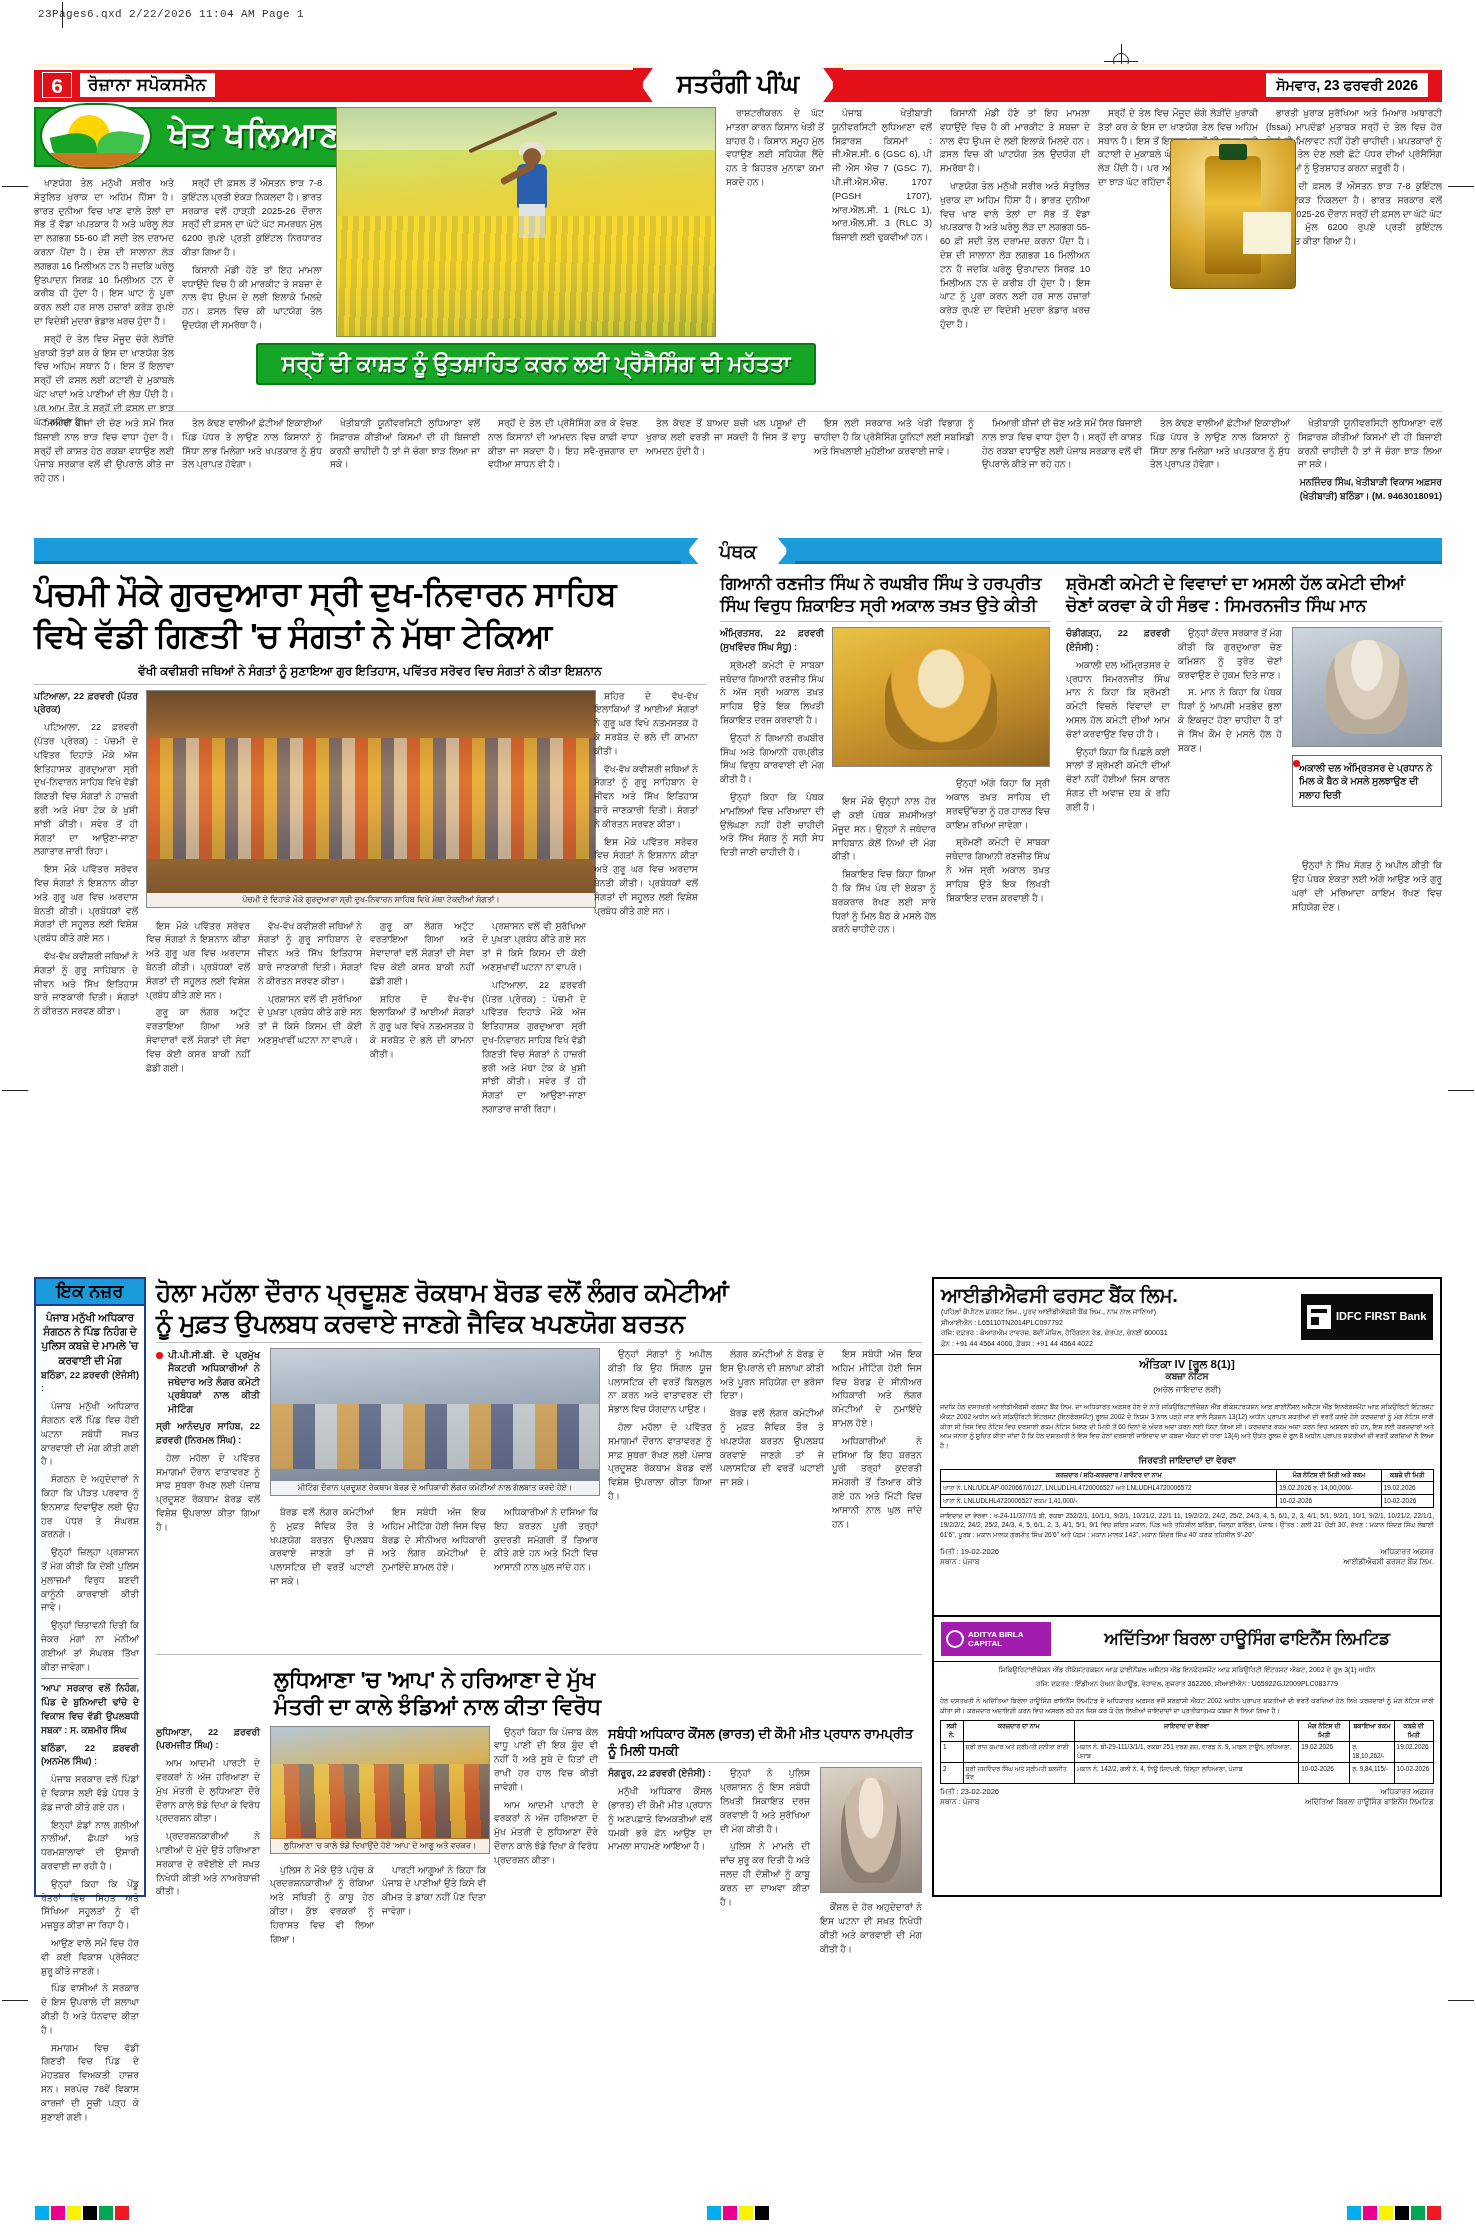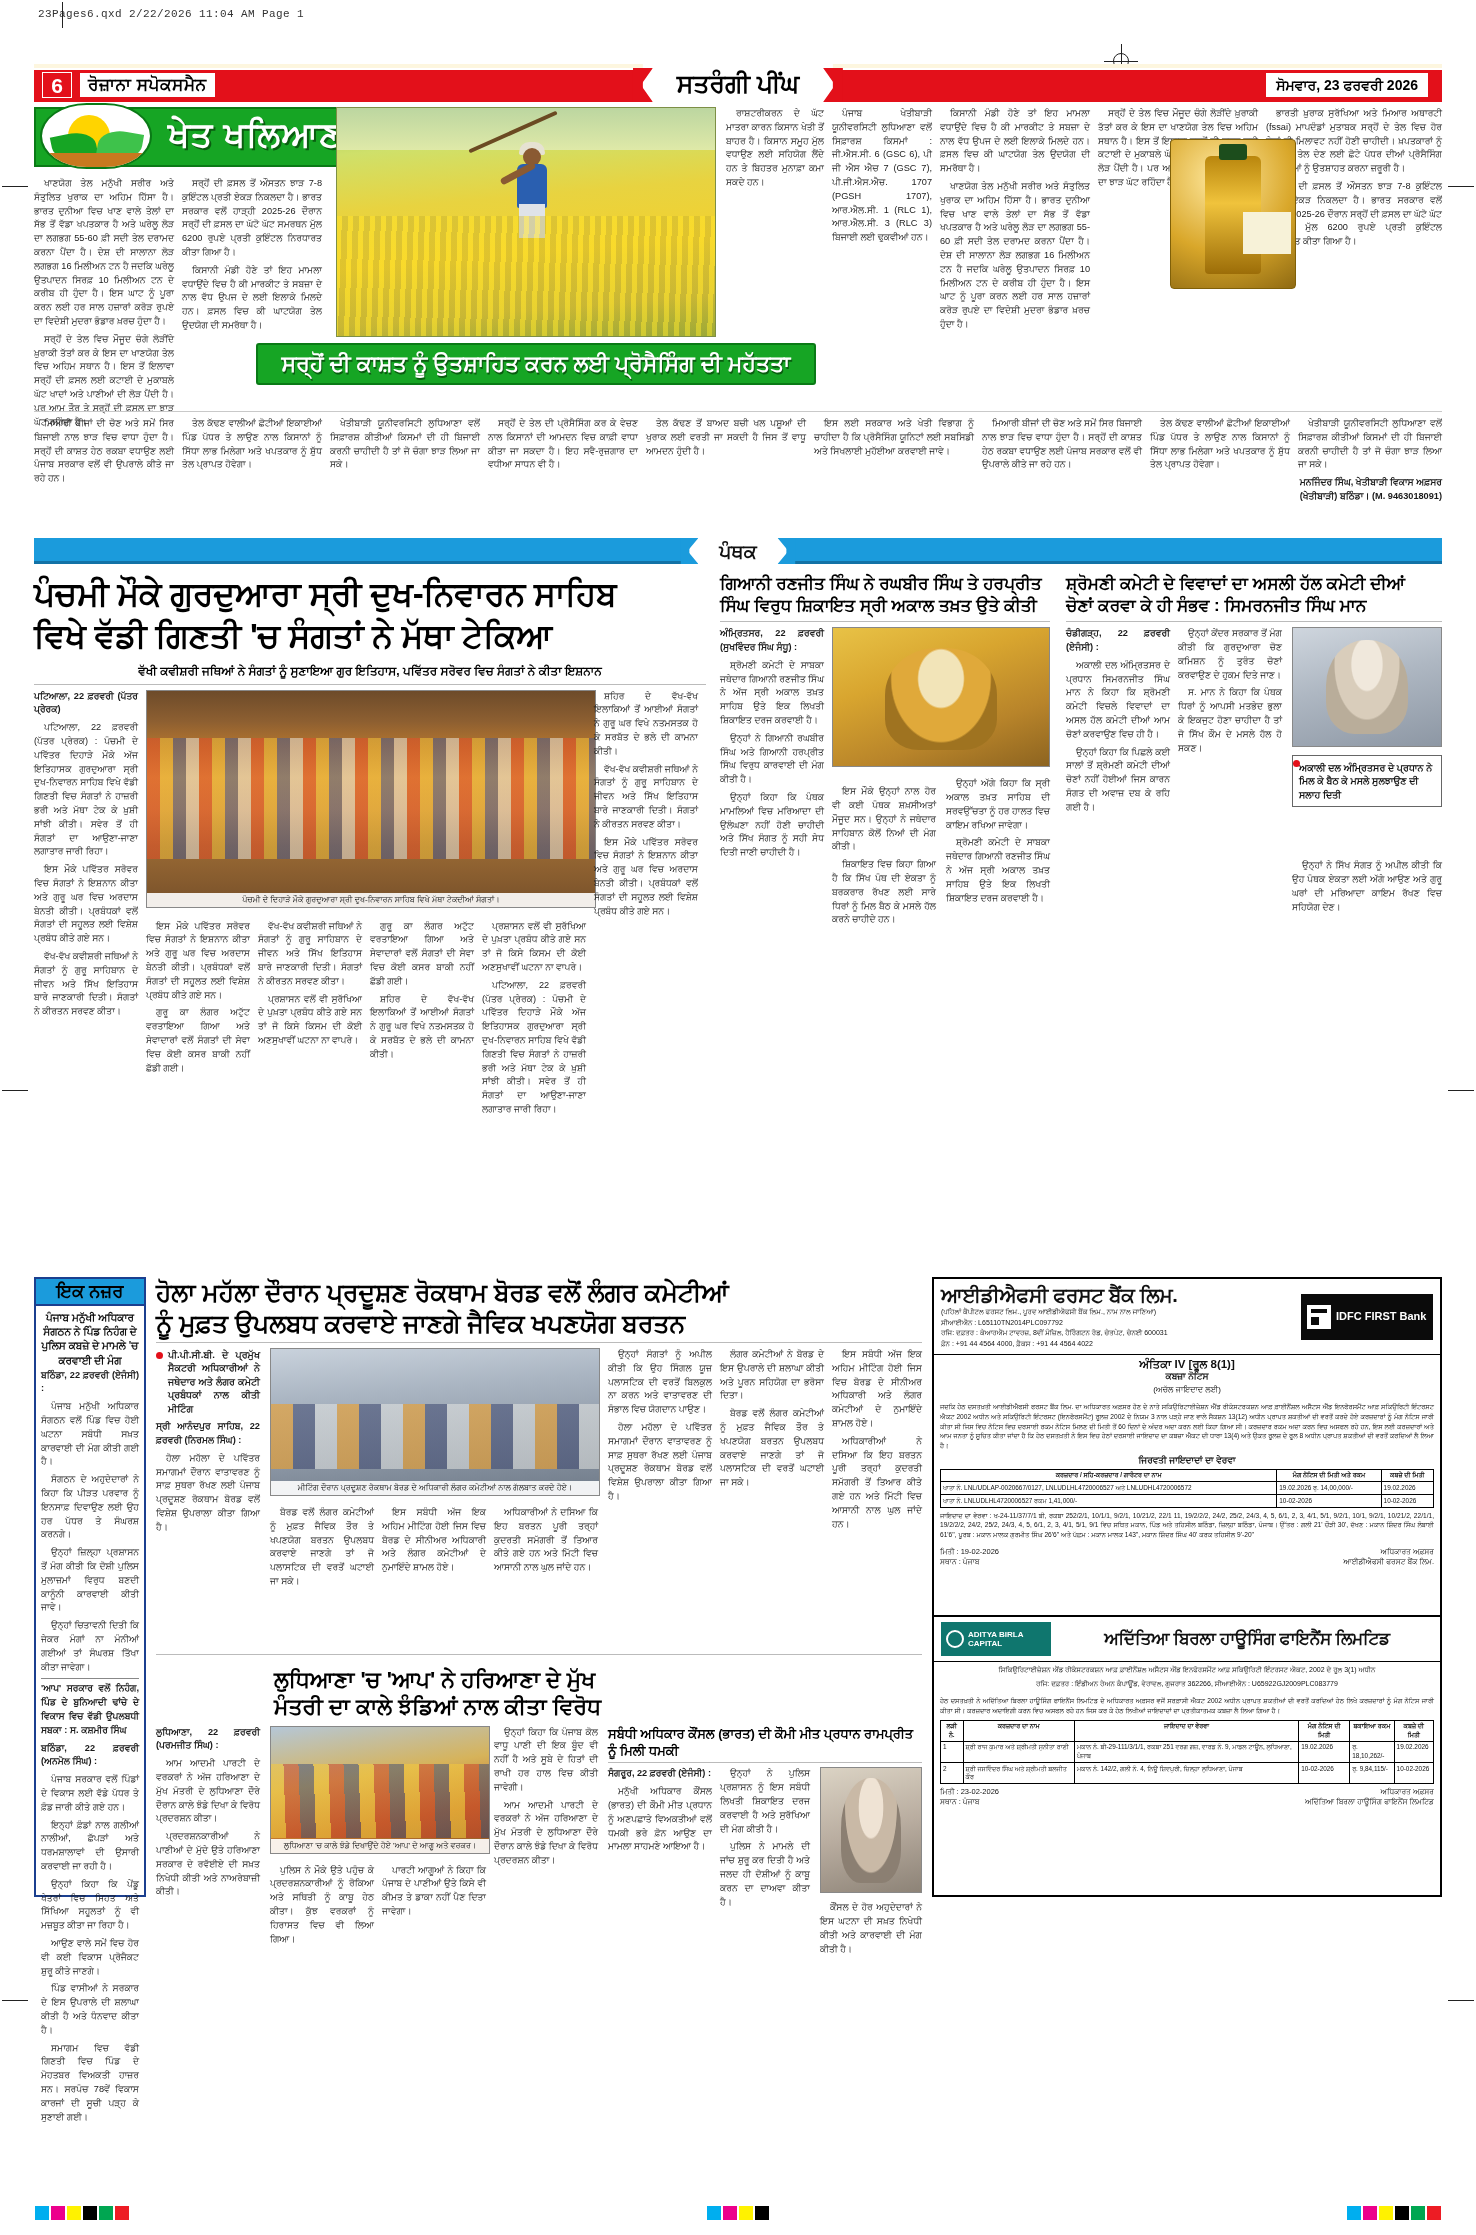--- a/index.html
+++ b/index.html
@@ -183,21 +183,21 @@
   .ad-logo-idfc .txt{font-size:11px;font-weight:bold;line-height:1.15;}
   .ad-sec-title{font-size:11.5px;font-weight:bold;text-align:center;padding:3px 0 0;}
   .ad-sec-sub{font-size:9px;font-weight:bold;text-align:center;padding-bottom:3px;}
   .ad-body{font-size:6.6px;line-height:1.48;text-align:justify;padding:4px 6px;}
   .ad-sign{font-size:7.5px;padding:3px 6px;display:flex;justify-content:space-between;}
 
   .adtable{width:100%;border-collapse:collapse;font-size:6.4px;}
   .adtable th,.adtable td{border:1px solid #000;padding:1.5px 2px;vertical-align:top;line-height:1.35;}
   .adtable th{font-weight:bold;text-align:center;}
 
-  .ad-logo-aditya{width:110px;height:34px;background:#0f766e;color:#fff;display:flex;align-items:center;
+  .ad-logo-aditya{width:110px;height:34px;background:#a21caf;color:#fff;display:flex;align-items:center;
         gap:4px;padding:0 5px;flex:0 0 auto;}
   .ad-logo-aditya .glyph{width:18px;height:18px;border:2px solid #fff;border-radius:50%;flex:0 0 auto;}
   .ad-logo-aditya .txt{font-size:8px;font-weight:bold;line-height:1.15;}
 
   
   .colorbars{position:absolute;left:34px;right:34px;bottom:14px;height:16px;display:flex;
              justify-content:space-between;}
   .cbgroup{display:flex;}
   .cbgroup i{display:block;width:16px;height:16px;border:1px solid #fff;}
 </style>
@@ -377,21 +377,21 @@
       <div class="hl-med" style="border-bottom:1px solid #bbb;padding-bottom:4px;margin-bottom:5px;">ਸਿੰਘ ਵਿਰੁਧ ਸ਼ਿਕਾਇਤ ਸ੍ਰੀ ਅਕਾਲ ਤਖ਼ਤ ਉਤੇ ਕੀਤੀ</div>
 
       <div style="position:relative;">
         <div class="col-text" style="position:absolute;left:0;width:104px;top:0;">
           <p style="font-weight:bold;text-indent:0;">ਅੰਮ੍ਰਿਤਸਰ, 22 ਫ਼ਰਵਰੀ (ਸੁਖਵਿੰਦਰ ਸਿੰਘ ਸੰਧੂ) :</p>
           <p>ਸ਼੍ਰੋਮਣੀ ਕਮੇਟੀ ਦੇ ਸਾਬਕਾ ਜਥੇਦਾਰ ਗਿਆਨੀ ਰਣਜੀਤ ਸਿੰਘ ਨੇ ਅੱਜ ਸ੍ਰੀ ਅਕਾਲ ਤਖ਼ਤ ਸਾਹਿਬ ਉਤੇ ਇਕ ਲਿਖਤੀ ਸ਼ਿਕਾਇਤ ਦਰਜ ਕਰਵਾਈ ਹੈ।</p>
           <p>ਉਨ੍ਹਾਂ ਨੇ ਗਿਆਨੀ ਰਘਬੀਰ ਸਿੰਘ ਅਤੇ ਗਿਆਨੀ ਹਰਪ੍ਰੀਤ ਸਿੰਘ ਵਿਰੁਧ ਕਾਰਵਾਈ ਦੀ ਮੰਗ ਕੀਤੀ ਹੈ।</p>
           <p>ਉਨ੍ਹਾਂ ਕਿਹਾ ਕਿ ਪੰਥਕ ਮਾਮਲਿਆਂ ਵਿਚ ਮਰਿਆਦਾ ਦੀ ਉਲੰਘਣਾ ਨਹੀਂ ਹੋਣੀ ਚਾਹੀਦੀ ਅਤੇ ਸਿੱਖ ਸੰਗਤ ਨੂੰ ਸਹੀ ਸੇਧ ਦਿਤੀ ਜਾਣੀ ਚਾਹੀਦੀ ਹੈ।</p>
         </div>
         <div class="photo photo-sikh" style="position:absolute;left:112px;top:0;width:218px;height:140px;"></div>
-        <div class="col-text" style="position:absolute;left:112px;width:104px;top:158px;">
+        <div class="col-text" style="position:absolute;left:112px;width:104px;top:168px;">
           <p>ਇਸ ਮੌਕੇ ਉਨ੍ਹਾਂ ਨਾਲ ਹੋਰ ਵੀ ਕਈ ਪੰਥਕ ਸ਼ਖ਼ਸੀਅਤਾਂ ਮੌਜੂਦ ਸਨ। ਉਨ੍ਹਾਂ ਨੇ ਜਥੇਦਾਰ ਸਾਹਿਬਾਨ ਕੋਲੋਂ ਨਿਆਂ ਦੀ ਮੰਗ ਕੀਤੀ।</p>
           <p>ਸ਼ਿਕਾਇਤ ਵਿਚ ਕਿਹਾ ਗਿਆ ਹੈ ਕਿ ਸਿੱਖ ਪੰਥ ਦੀ ਏਕਤਾ ਨੂੰ ਬਰਕਰਾਰ ਰੱਖਣ ਲਈ ਸਾਰੇ ਧਿਰਾਂ ਨੂੰ ਮਿਲ ਬੈਠ ਕੇ ਮਸਲੇ ਹੱਲ ਕਰਨੇ ਚਾਹੀਦੇ ਹਨ।</p>
         </div>
         <div class="col-text" style="position:absolute;left:226px;width:104px;top:150px;">
           <p>ਉਨ੍ਹਾਂ ਅੱਗੇ ਕਿਹਾ ਕਿ ਸ੍ਰੀ ਅਕਾਲ ਤਖ਼ਤ ਸਾਹਿਬ ਦੀ ਸਰਵਉੱਚਤਾ ਨੂੰ ਹਰ ਹਾਲਤ ਵਿਚ ਕਾਇਮ ਰਖਿਆ ਜਾਵੇਗਾ।</p>
           <p>ਸ਼੍ਰੋਮਣੀ ਕਮੇਟੀ ਦੇ ਸਾਬਕਾ ਜਥੇਦਾਰ ਗਿਆਨੀ ਰਣਜੀਤ ਸਿੰਘ ਨੇ ਅੱਜ ਸ੍ਰੀ ਅਕਾਲ ਤਖ਼ਤ ਸਾਹਿਬ ਉਤੇ ਇਕ ਲਿਖਤੀ ਸ਼ਿਕਾਇਤ ਦਰਜ ਕਰਵਾਈ ਹੈ।</p>
         </div>
       </div>
     </div>
 

